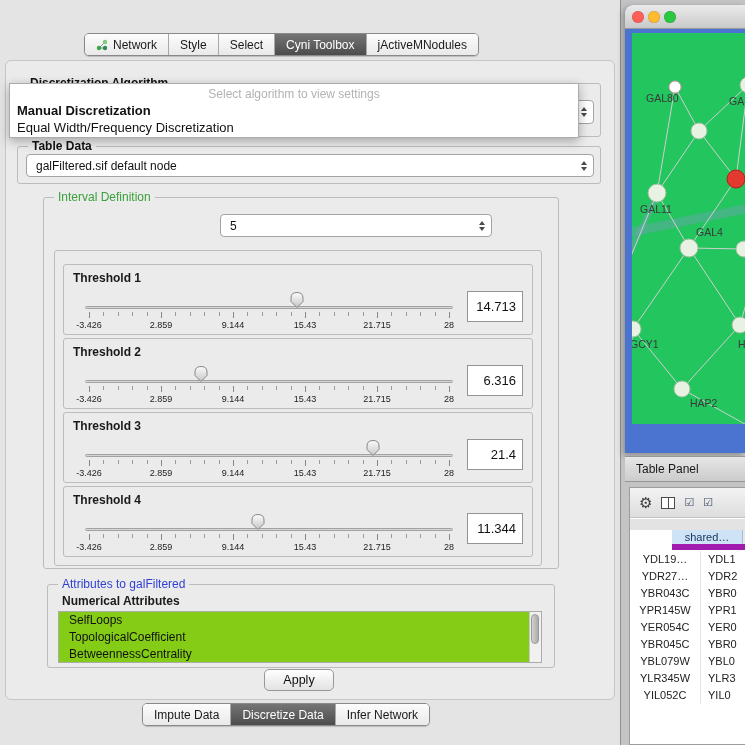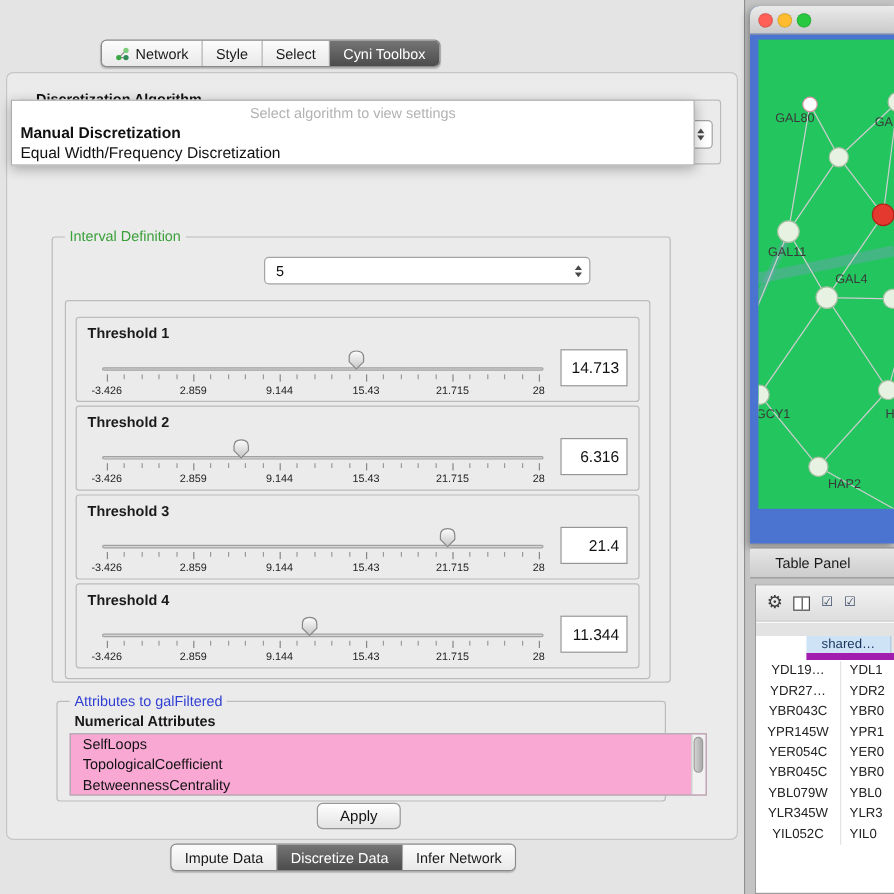--- a/index.html
+++ b/index.html
@@ -56,35 +56,35 @@
   .groove{position:absolute;left:-4px;right:-4px;top:41px;height:3px;background:#d6d6d6;border:1px solid #a2a2a2;border-radius:2px;}
   .ticks{position:absolute;left:0;top:47px;width:100%;height:7px;}
   .ticks i{position:absolute;width:1px;height:4px;background:#9a9a9a;display:block;top:0;}
   .ticks i.maj{height:6px;background:#878787;}
   .tlab{position:absolute;top:55px;transform:translateX(-50%);font-size:9px;color:#222;white-space:nowrap;}
   .thumb{position:absolute;top:26px;width:16px;height:18px;}
   .vbox{position:absolute;right:9px;top:26px;width:56px;height:31px;background:#fff;border:1px solid #949494;font-size:13px;display:flex;align-items:center;justify-content:flex-end;padding-right:6px;color:#111;}
 
   #attr-group{left:41px;top:523px;width:508px;height:84px;}
   #attr-label{position:absolute;left:14px;top:9px;font-weight:700;font-size:12px;}
-  #attr-list{position:absolute;left:10px;top:26px;width:531px;height:52px;background:#f9a8d4;border:1px solid #ababab;overflow:hidden;}
+  #attr-list{position:absolute;left:10px;top:26px;width:484px;height:52px;background:#84cc16;border:1px solid #ababab;overflow:hidden;}
   .attr-item{font-size:12px;line-height:17px;padding-left:10px;color:#111;white-space:nowrap;}
   .list-scroll{position:absolute;right:0;top:0;width:12px;height:100%;background:#f1f1f1;border-left:1px solid #c9c9c9;}
   .list-scroll b{position:absolute;left:1px;top:2px;width:8px;height:30px;background:linear-gradient(90deg,#d2d2d2,#aaaaaa);border:1px solid #9a9a9a;border-radius:4px;}
 
   #apply-btn{position:absolute;left:258px;top:608px;width:70px;height:22px;background:linear-gradient(#ffffff,#e2e2e2);border:1px solid #989898;border-radius:5px;font-size:12.5px;font-family:inherit;color:#111;}
 
   
   #net-window{position:absolute;left:625px;top:5px;width:120px;height:448px;background:#4a74cf;border-radius:8px 0 0 0;box-shadow:-2px 2px 6px rgba(0,0,0,0.3);}
   .net-titlebar{position:absolute;left:0;top:0;width:100%;height:24px;border-radius:8px 0 0 0;background:linear-gradient(#ebebeb,#c9c9c9);border-bottom:1px solid #999;}
   .tl{position:absolute;top:6px;width:12px;height:12px;border-radius:50%;box-shadow:inset 0 0 1px rgba(0,0,0,0.45);}
   .net-canvas{position:absolute;left:7px;top:28px;right:0;bottom:29px;background:#22c55e;overflow:hidden;}
   .net-canvas svg text{font-family:"Liberation Sans",sans-serif;}
 
-  #tp-header{position:absolute;left:625px;top:456px;width:120px;height:26px;background:linear-gradient(#e6e6e6,#cccccc);border-top:1px solid #979797;border-bottom:1px solid #979797;display:flex;align-items:center;padding-left:21px;font-size:12px;}
+  #tp-header{position:absolute;left:625px;top:456px;width:120px;height:26px;background:linear-gradient(#e6e6e6,#cccccc);border-top:1px solid #979797;border-bottom:1px solid #979797;display:flex;align-items:center;padding-left:11px;font-size:12px;}
 
   #table-window{position:absolute;left:629px;top:487px;width:116px;height:258px;background:#fff;border:1px solid #9c9c9c;border-right:0;}
   .t-toolbar{position:absolute;left:0;top:0;width:100%;height:30px;background:linear-gradient(#f3f3f3,#dddddd);border-bottom:1px solid #c2c2c2;display:flex;align-items:center;gap:9px;padding-left:9px;}
   .gear{font-size:15px;color:#3c3c3c;line-height:1;}
   .colicon{width:14px;height:12px;border:1px solid #4a4a4a;position:relative;background:#fff;display:inline-block;}
   .colicon:before{content:"";position:absolute;left:6px;top:0;width:1px;height:100%;background:#4a4a4a;}
   .chk{font-size:11px;color:#3a4a66;line-height:1;}
   .t-spacer{position:absolute;top:31px;left:0;width:100%;height:11px;background:#e3e3e3;}
   .t-head{position:absolute;top:42px;left:0;width:100%;height:20px;display:flex;border-bottom:6px solid #a21caf;margin-left:42px;}
   .t-head .c1{width:71px;background:#cfe3f6;border-right:1px solid #a6bdd4;display:flex;align-items:center;justify-content:center;font-size:11px;color:#16325c;}
@@ -114,20 +114,23 @@
         </div>
         <div class="tab">
           <span>Style</span>
         </div>
         <div class="tab">
           <span>Select</span>
         </div>
         <div class="tab sel">
           <span>Cyni Toolbox</span>
         </div>
+        <div class="tab">
+          <span>jActiveMNodules</span>
+        </div>
       </nav>
 
     <div class="cp-body">
 
       <div class="group" id="alg-group">
         <span class="gtitle black">Discretization Algorithm</span>
         <div class="combo" id="alg-combo">
           <span></span>
           <span class="arrows">
               <i class="tri-up"></i>
@@ -135,20 +138,30 @@
             </span>
         </div>
       </div>
 
       <div id="alg-popup">
         <div class="ph">Select algorithm to view settings</div>
         <div class="opt bold">Manual Discretization</div>
         <div class="opt plain">Equal Width/Frequency Discretization</div>
       </div>
 
+      <div class="group" id="tabledata-group">
+        <span class="gtitle black">Table Data</span>
+        <div class="combo" id="td-combo">
+          <span>galFiltered.sif default node</span>
+          <span class="arrows">
+              <i class="tri-up"></i>
+              <i class="tri-down"></i>
+            </span>
+        </div>
+      </div>
 
       <div class="group" id="interval-group">
         <span class="gtitle green">Interval Definition</span>
         <div class="combo" id="ni-combo">
           <span>5</span>
           <span class="arrows">
               <i class="tri-up"></i>
               <i class="tri-down"></i>
             </span>
         </div>

